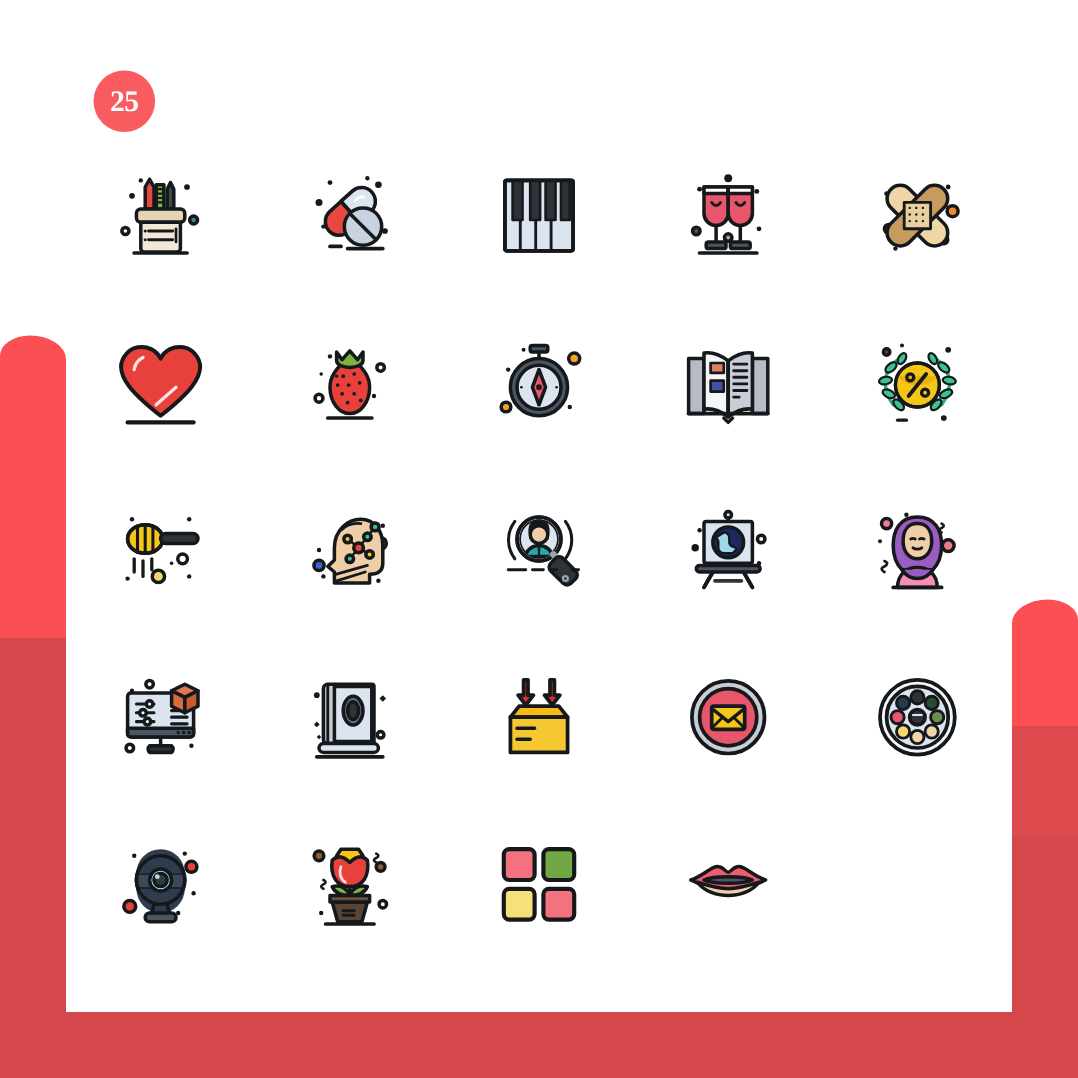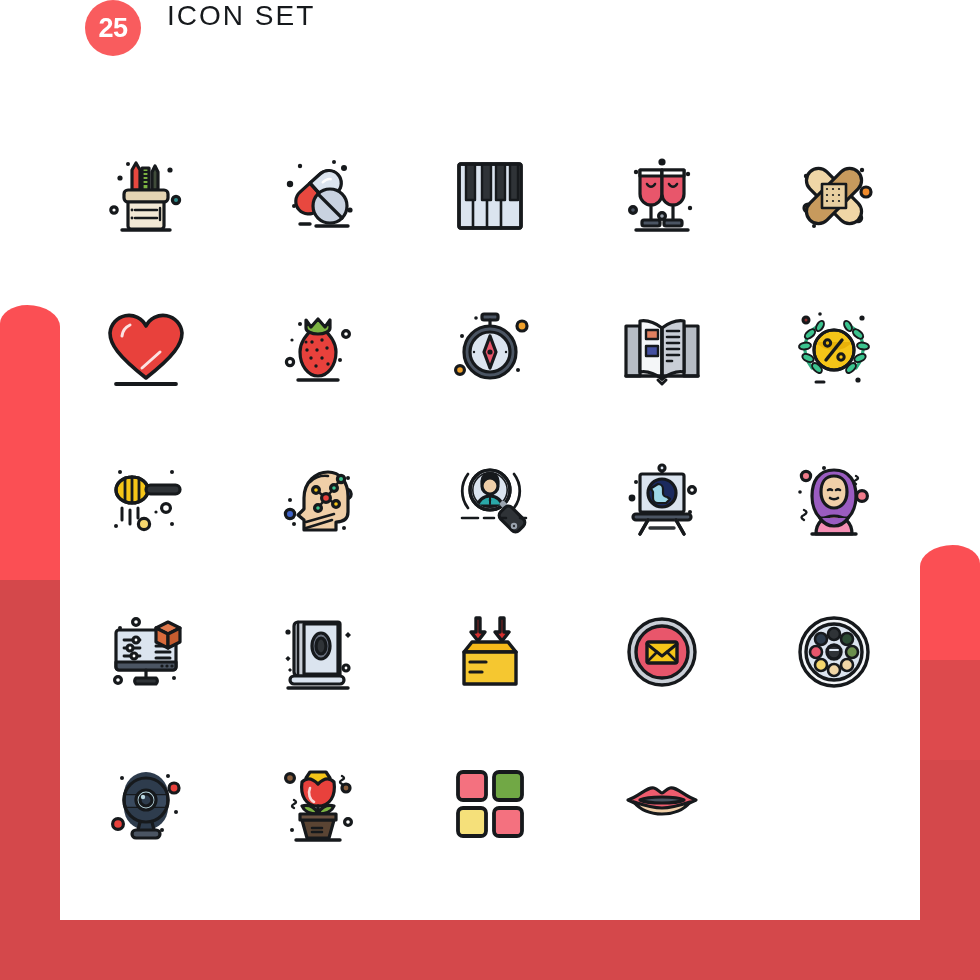--- a/index.html
+++ b/index.html
@@ -52,23 +52,24 @@
   #card {
     position: absolute;
     left: 60px; top: 0; width: 860px; height: 920px;
     background: #ffffff;
     z-index: 1;
   }
 
   
   #header {
     position: absolute; left: 0; top: 0; width: 860px; height: 120px;
-    display: flex; align-items: flex-start;
+    display: flex; align-items: flex-end;
     padding-left: 25px;
     z-index: 3;
+    font-family: Liberation Serif, serif;
   }
   #count-badge {
     width: 56px; height: 56px; border-radius: 50%;
     background: #f95c5e;
     color: #ffffff;
     display: flex; align-items: center; justify-content: center;
     font-size: 27px; font-weight: bold;
     letter-spacing: -0.5px;
     flex: 0 0 auto;
   }
@@ -103,21 +104,20 @@
   <div class="deco-left-dark"></div>
   <div class="deco-right"></div>
   <div class="deco-right-mid"></div>
   <div class="deco-right-dark"></div>
   <div class="deco-bottom"></div>
 </div>
 
 <div id="card">
   <div id="header">
     <div id="count-badge">25</div>
-    <div id="set-title">ICON SET</div>
   </div>
 </div>
 
 <div id="icon-grid">
 
   <div class="icon-cell">
     <svg width="96" height="96" viewBox="0 0 96 96">
       <g stroke="#16191c" stroke-width="3.2" stroke-linecap="round" stroke-linejoin="round" fill="none">
         <circle cx="22" cy="30" r="2.6" fill="#16191c" stroke="none"></circle>
         <circle cx="72" cy="22" r="2.6" fill="#16191c" stroke="none"></circle>

